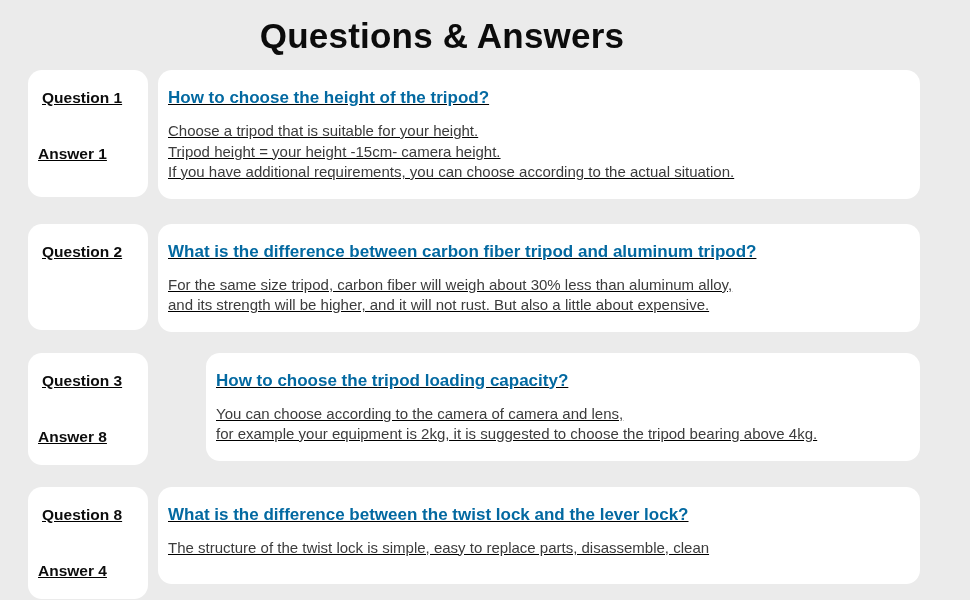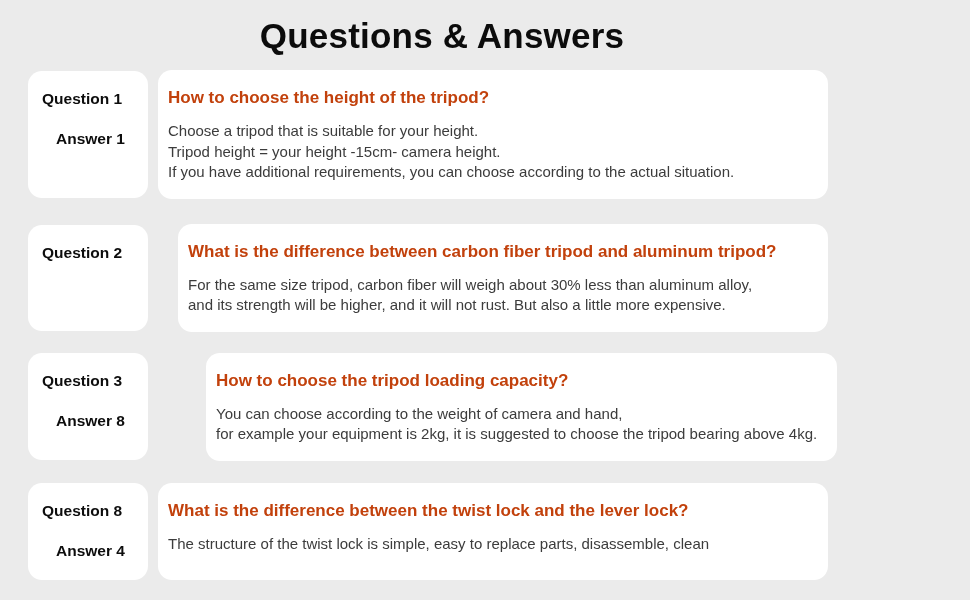--- a/index.html
+++ b/index.html
@@ -39,23 +39,24 @@
 
   .qa-list {
     position: absolute;
     top: 70px;
     left: 28px;
     width: 914px;
   }
 
   .qa-block {
     display: flex;
-    align-items: center;
-    width: 800px;
+    align-items: flex-start;
+    width: 892px;
     margin-bottom: 25px;
+    text-decoration: underline;
   }
 
   .qa-labels {
     width: 120px;
     flex: 0 0 120px;
     background: #ffffff;
     border-radius: 14px;
     box-sizing: border-box;
     padding: 18px 0 18px 0;
     display: flex;
@@ -69,38 +70,38 @@
     line-height: 20px;
     padding-left: 14px;
     white-space: nowrap;
   }
 
   .label-answer {
     font-size: 15.5px;
     font-weight: 700;
     color: #0d0d0d;
     line-height: 20px;
-    padding-left: 28px;
-    margin-top: 20px;
+    padding-left: 10px;
+    margin-top: 36px;
     white-space: nowrap;
   }
 
   .qa-content {
     flex: 1 1 auto;
     margin-left: 10px;
     background: #ffffff;
     border-radius: 14px;
     box-sizing: border-box;
     padding: 17px 20px 16px 10px;
   }
 
   .qa-question-text {
     font-size: 17px;
     font-weight: 700;
-    color: #c2410c;
+    color: #0369a1;
     line-height: 22px;
   }
 
   .qa-answer-text {
     margin-top: 12px;
     font-size: 15px;
     font-weight: 400;
     color: #3c3c3c;
     line-height: 20.5px;
   }
@@ -114,21 +115,21 @@
   .qa-block.b1 .qa-labels,
   .qa-block.b1 .qa-content { min-height: 127px; }
   .qa-block.b2 .qa-labels,
   .qa-block.b2 .qa-content { min-height: 106px; }
   .qa-block.b3 .qa-labels,
   .qa-block.b3 .qa-content { min-height: 107px; }
   .qa-block.b4 .qa-labels,
   .qa-block.b4 .qa-content { min-height: 97px; }
 
   .qa-block.b1 { margin-bottom: 25px; }
-  .qa-block.b2 { margin-bottom: 21px; gap: 20px; }
+  .qa-block.b2 { margin-bottom: 21px; }
   .qa-block.b3 { margin-bottom: 22px; gap: 48px; }
   .qa-block.b4 { margin-bottom: 0; }
 </style>
 </head>
 <body>
 
 <div class="page">
 
   <div class="page-title">Questions &amp; Answers</div>
 
@@ -150,34 +151,34 @@
     </div>
 
     <div class="qa-block b2">
       <div class="qa-labels">
         <div class="label-question">Question 2</div>
       </div>
       <div class="qa-content">
         <div class="qa-question-text">What is the difference between carbon fiber tripod and aluminum tripod?</div>
         <div class="qa-answer-text">
           <span class="ln">For the same size tripod, carbon fiber will weigh about 30% less than aluminum alloy,</span>
-          <span class="ln">and its strength will be higher, and it will not rust. But also a little more expensive.</span>
+          <span class="ln">and its strength will be higher, and it will not rust. But also a little about expensive.</span>
         </div>
       </div>
     </div>
 
     <div class="qa-block b3">
       <div class="qa-labels">
         <div class="label-question">Question 3</div>
         <div class="label-answer">Answer 8</div>
       </div>
       <div class="qa-content">
         <div class="qa-question-text">How to choose the tripod loading capacity?</div>
         <div class="qa-answer-text">
-          <span class="ln">You can choose according to the weight of camera and hand,</span>
+          <span class="ln">You can choose according to the camera of camera and lens,</span>
           <span class="ln">for example your equipment is 2kg, it is suggested to choose the tripod bearing above 4kg.</span>
         </div>
       </div>
     </div>
 
     <div class="qa-block b4">
       <div class="qa-labels">
         <div class="label-question">Question 8</div>
         <div class="label-answer">Answer 4</div>
       </div>

